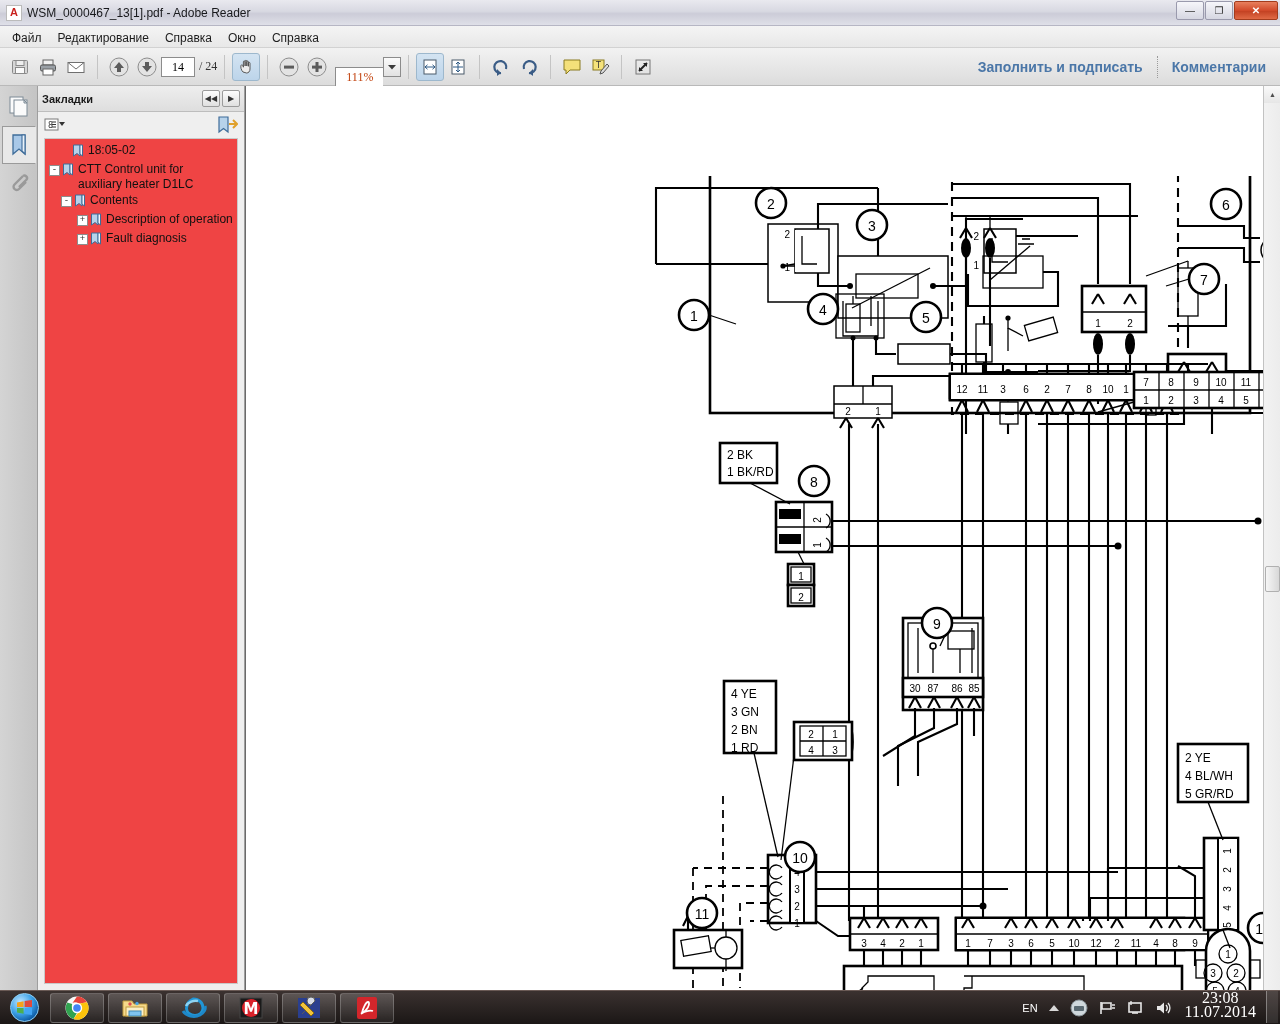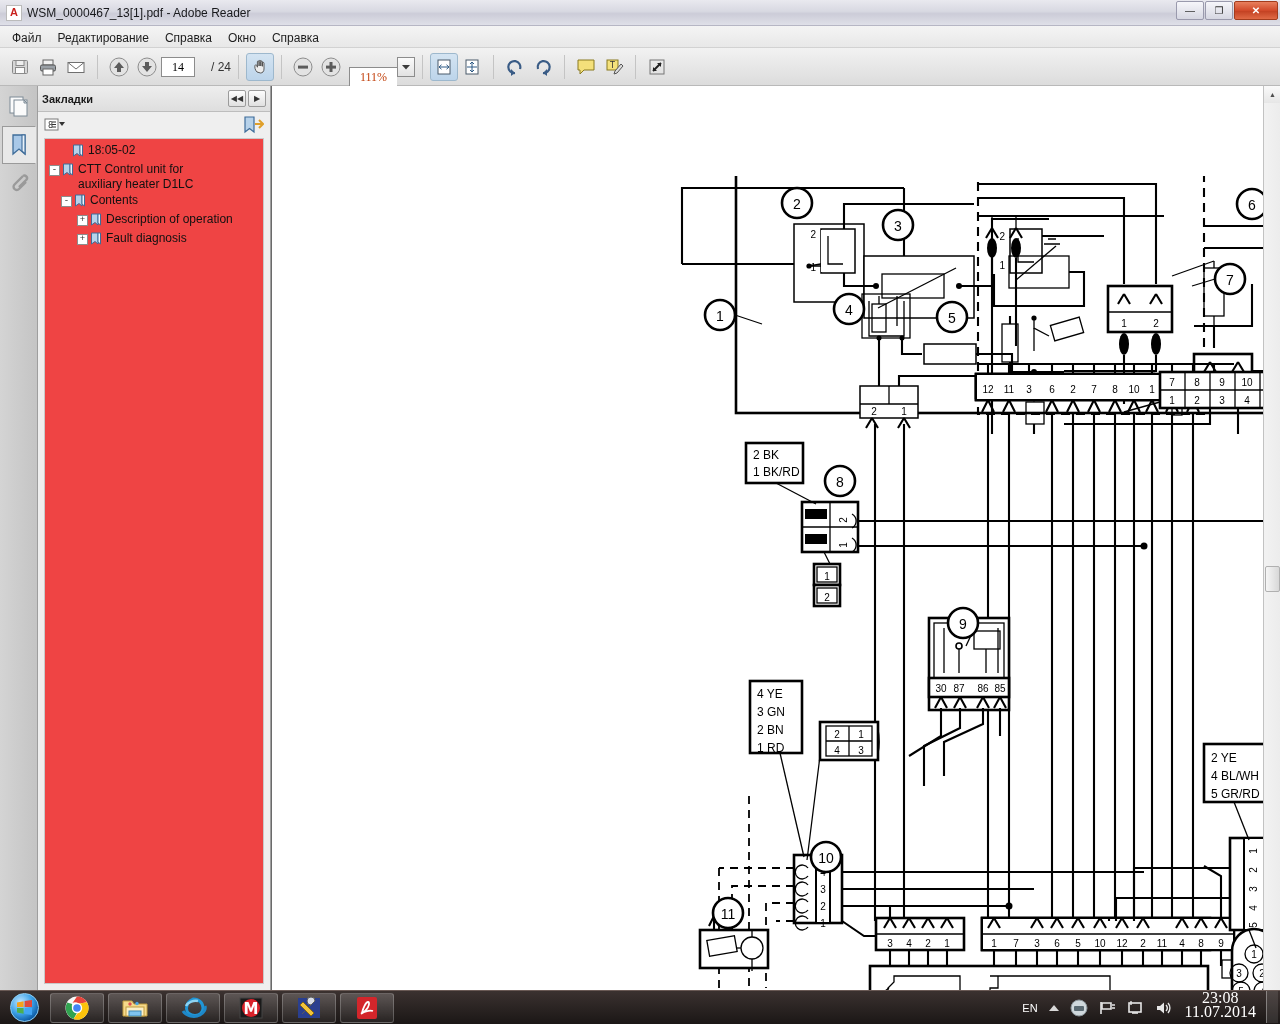--- a/index.html
+++ b/index.html
@@ -87,21 +87,21 @@
     border-color: #9db8cd;
     background: linear-gradient(to bottom,#d4e4f2,#bcd4ea);
   }
   .pagebox {
     width: 34px; height: 20px;
     border: 1px solid #8c8c8c; background: #fff;
     font-size: 12px; color: #000;
     text-align: center; line-height: 18px;
     font-family: "Liberation Serif", serif;
   }
-  .pagetotal { font-size: 12px; color: #333; margin-left: 16px; font-family: Liberation Sans, sans-serif;}
+  .pagetotal { font-size: 12px; color: #333; margin-left: 4px; font-family: Liberation Serif, serif;}
   .zoombox {
     width: 48px; height: 20px;
     border: 1px solid #8c8c8c; border-right: none; background: #fff;
     font-size: 12px; color: #c2410c; text-align: center; line-height: 18px;
     font-family: "Liberation Serif", serif;
     margin-top: 20px;
   }
   .zoomdrop {
     width: 18px; height: 20px;
     border: 1px solid #8c8c8c;
@@ -131,21 +131,21 @@
   .navicon {
     width: 34px; height: 38px;
     display: flex; align-items: center; justify-content: center;
     border: 1px solid transparent;
   }
   .navicon.active {
     background: #e8e8e8; border-color: #9a9a9a; border-right-color:#e8e8e8;
   }
 
   #bmpanel {
-    width: 233px;
+    width: 207px;
     background: #efefef;
     border-right: 1px solid #9e9e9e;
     display: flex; flex-direction: column;
   }
   #bmheader {
     height: 26px;
     background: linear-gradient(to bottom,#eeeeee,#dedede);
     border-bottom: 1px solid #bdbdbd;
     display: flex; align-items: center; padding: 0 4px;
   }
@@ -390,20 +390,25 @@
 
     <div class="tb-btn">
       <svg width="20" height="20" viewBox="0 0 20 20">
         <rect x="3" y="3" width="14" height="14" fill="none" stroke="#777"></rect>
         <path d="M6 14 L14 6" stroke="#222" stroke-width="2"></path>
         <path d="M14 6 L14 10 L10 6 Z" fill="#222"></path>
         <path d="M6 14 L10 14 L6 10 Z" fill="#222"></path>
       </svg>
     </div>
 
+    <div class="tb-right">
+      <div class="tb-rbtn">Заполнить и подписать</div>
+      <div class="tb-rsep"></div>
+      <div class="tb-rbtn">Комментарии</div>
+    </div>
   </div>
 
   <div id="workarea">
 
     <div id="navstrip">
       <div class="navicon">
         <svg width="22" height="24" viewBox="0 0 22 24">
           <rect x="2" y="2" width="13" height="16" fill="#fbfbfb" stroke="#7d8a95"></rect>
           <rect x="6" y="5" width="13" height="16" fill="#fbfbfb" stroke="#7d8a95"></rect>
           <path d="M16 5 L19 8 L16 8 Z" fill="#d7dde2" stroke="#7d8a95"></path>

